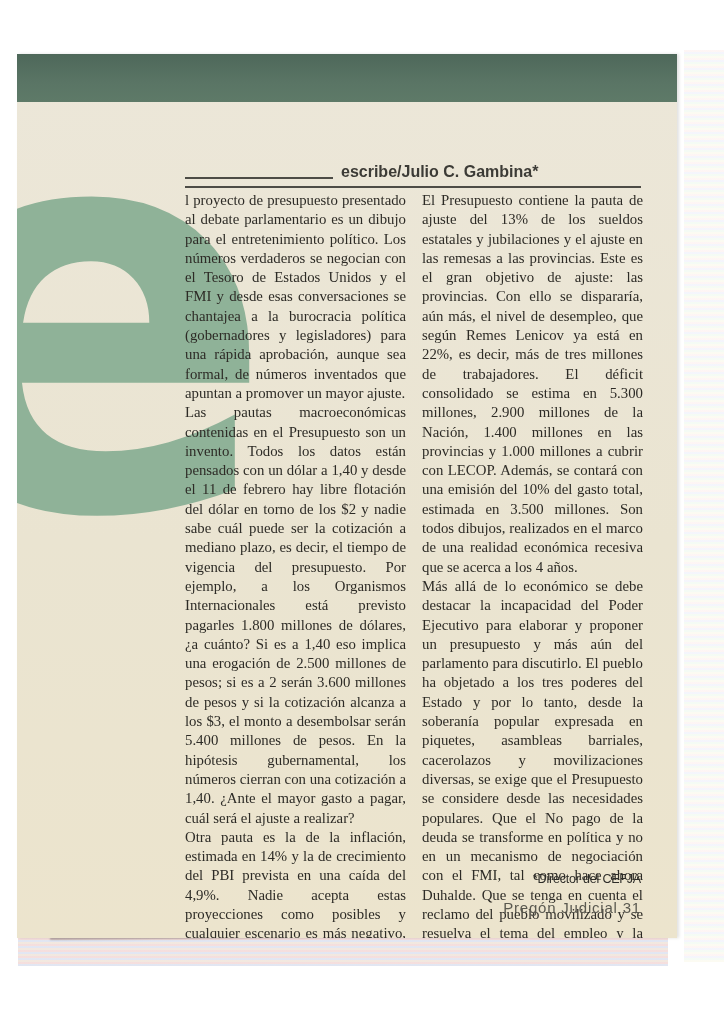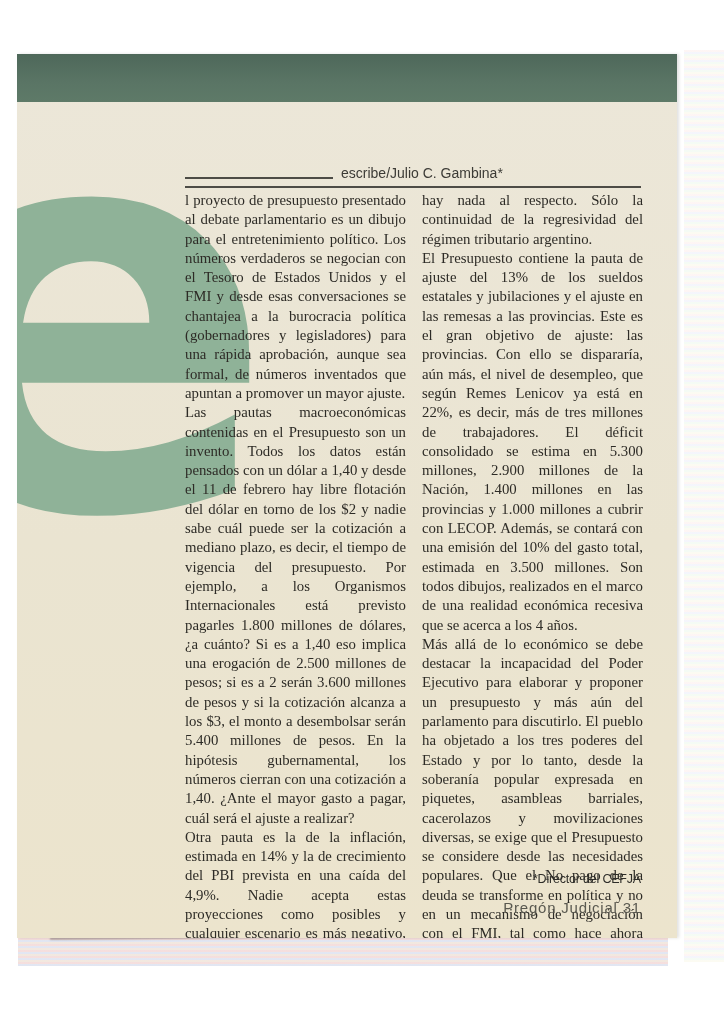--- a/index.html
+++ b/index.html
@@ -53,21 +53,21 @@
   }
   
   .byline-row{
     position:absolute;left:168px;top:102px;width:456px;height:30px;
     display:flex;align-items:flex-end;
     border-bottom:2px solid #4d4c46;
     font-family:"Liberation Sans", sans-serif;
   }
   .byline-rule{flex:0 0 148px;border-bottom:2px solid #4d4c46;margin-bottom:7px;}
   .byline-text{
-    padding:0 10px 5px 8px;font-size:14px;color:#3c3b36;white-space:nowrap;
+    padding:0 10px 5px 8px;font-size:16px;color:#3c3b36;white-space:nowrap;font-weight:bold;
   }
   .byline-spacer{flex:1;}
   
   .columns{
     position:absolute;left:168px;top:137px;width:458px;
     display:flex;gap:16px;
   }
   .col{
     width:221px;
     font-size:14.8px;line-height:19.3px;color:#2d2b26;
@@ -105,21 +105,20 @@
     <span class="byline-spacer"></span>
   </div>
 
   <div class="columns">
     <div class="col">
         <p>l proyecto de presupuesto presentado al debate parlamentario es un dibujo para el entretenimiento político. Los números verdaderos se negocian con el Tesoro de Estados Unidos y el FMI y desde esas conversaciones se chantajea a la burocracia política (gobernadores y legisladores) para una rápida aprobación, aunque sea formal, de números inventados que apuntan a promover un mayor ajuste.</p>
         <p>Las pautas macroeconómicas contenidas en el Presupuesto son un invento. Todos los datos están pensados con un dólar a 1,40 y desde el 11 de febrero hay libre flotación del dólar en torno de los $2 y nadie sabe cuál puede ser la cotización a mediano plazo, es decir, el tiempo de vigencia del presupuesto. Por ejemplo, a los Organismos Internacionales está previsto pagarles 1.800 millones de dólares, ¿a cuánto? Si es a 1,40 eso implica una erogación de 2.500 millones de pesos; si es a 2 serán 3.600 millones de pesos y si la cotización alcanza a los $3, el monto a desembolsar serán 5.400 millones de pesos. En la hipótesis gubernamental, los números cierran con una cotización a 1,40. ¿Ante el mayor gasto a pagar, cuál será el ajuste a realizar?</p>
         <p>Otra pauta es la de la inflación, estimada en 14% y la de crecimiento del PBI prevista en una caída del 4,9%. Nadie acepta estas proyecciones como posibles y cualquier escenario es más negativo, pero aún en ese escenario se estima que la pobreza crecería en 2 millones de argentinos más. ¿Qué se plantea al respecto? Una partida de 1.000 millones para subsidios de empleo y 350 millones en ayuda alimentaria. El gobierno debiera saber que en diciembre 3.100.000 argentinos votaron un salario social que involucra una erogación de 11.400 millones de pesos (equivalentes a dólares a diciembre de 2001). Una cifra muy lejana de las migajas destinadas por Duhalde para focalizar la asistencia a la pobreza y el desempleo. ¿Qué política prevé el presupuesto para frenar la escalada alcista de los precios, sobre todo de los monopolios que fijan los precios? Ninguna. Es más, en la DGI está cajoneado un proyecto para enfrentar la elevada evasión impositiva estimada en 9.000 millones en el IVA y en 4.000 millones en Ganancias. ¿Cuál es la política contra la evasión contenida en el Presupuesto? No</p>
       </div>
     <div class="col">
-        <p>hay nada al respecto. Sólo la continuidad de la regresividad del régimen tributario argentino.</p>
         <p>El Presupuesto contiene la pauta de ajuste del 13% de los sueldos estatales y jubilaciones y el ajuste en las remesas a las provincias. Este es el gran objetivo de ajuste: las provincias. Con ello se dispararía, aún más, el nivel de desempleo, que según Remes Lenicov ya está en 22%, es decir, más de tres millones de trabajadores. El déficit consolidado se estima en 5.300 millones, 2.900 millones de la Nación, 1.400 millones en las provincias y 1.000 millones a cubrir con LECOP. Además, se contará con una emisión del 10% del gasto total, estimada en 3.500 millones. Son todos dibujos, realizados en el marco de una realidad económica recesiva que se acerca a los 4 años.</p>
         <p>Más allá de lo económico se debe destacar la incapacidad del Poder Ejecutivo para elaborar y proponer un presupuesto y más aún del parlamento para discutirlo. El pueblo ha objetado a los tres poderes del Estado y por lo tanto, desde la soberanía popular expresada en piquetes, asambleas barriales, cacerolazos y movilizaciones diversas, se exige que el Presupuesto se considere desde las necesidades populares. Que el No pago de la deuda se transforme en política y no en un mecanismo de negociación con el FMI, tal como hace ahora Duhalde. Que se tenga en cuenta el reclamo del pueblo movilizado y se resuelva el tema del empleo y la pobreza, tal como sostuvimos desde la CTA en el Frente contra la Pobreza por el Trabajo y la Producción. Hay que terminar con la impunidad del poder económico y la ilegitimidad del régimen político. Que se vayan todos quiere decir que el pueblo quiere participar en la toma de decisiones, y en el caso del presupuesto, sólo opinan el poder económico y los burócratas a su servicio. Por eso, la voz del pueblo se hace sentir en las movilizaciones múltiples contra la aprobación del presupuesto presentado por el Poder Ejecutivo y, al mismo tiempo, en la exigencia de incluir las reivindicaciones sostenidas masivamente en la Consulta Popular de diciembre pasado. El proyecto presentado convoca a la resistencia contra un instrumento del ajuste y al servicio de las necesidades de los capitales más concentrados ●</p>
       </div>
   </div>
 
   <div class="footnote">*Director del CEFJA</div>
   <div class="folio">Pregón Judicial 31</div>
 
 </div>
 

